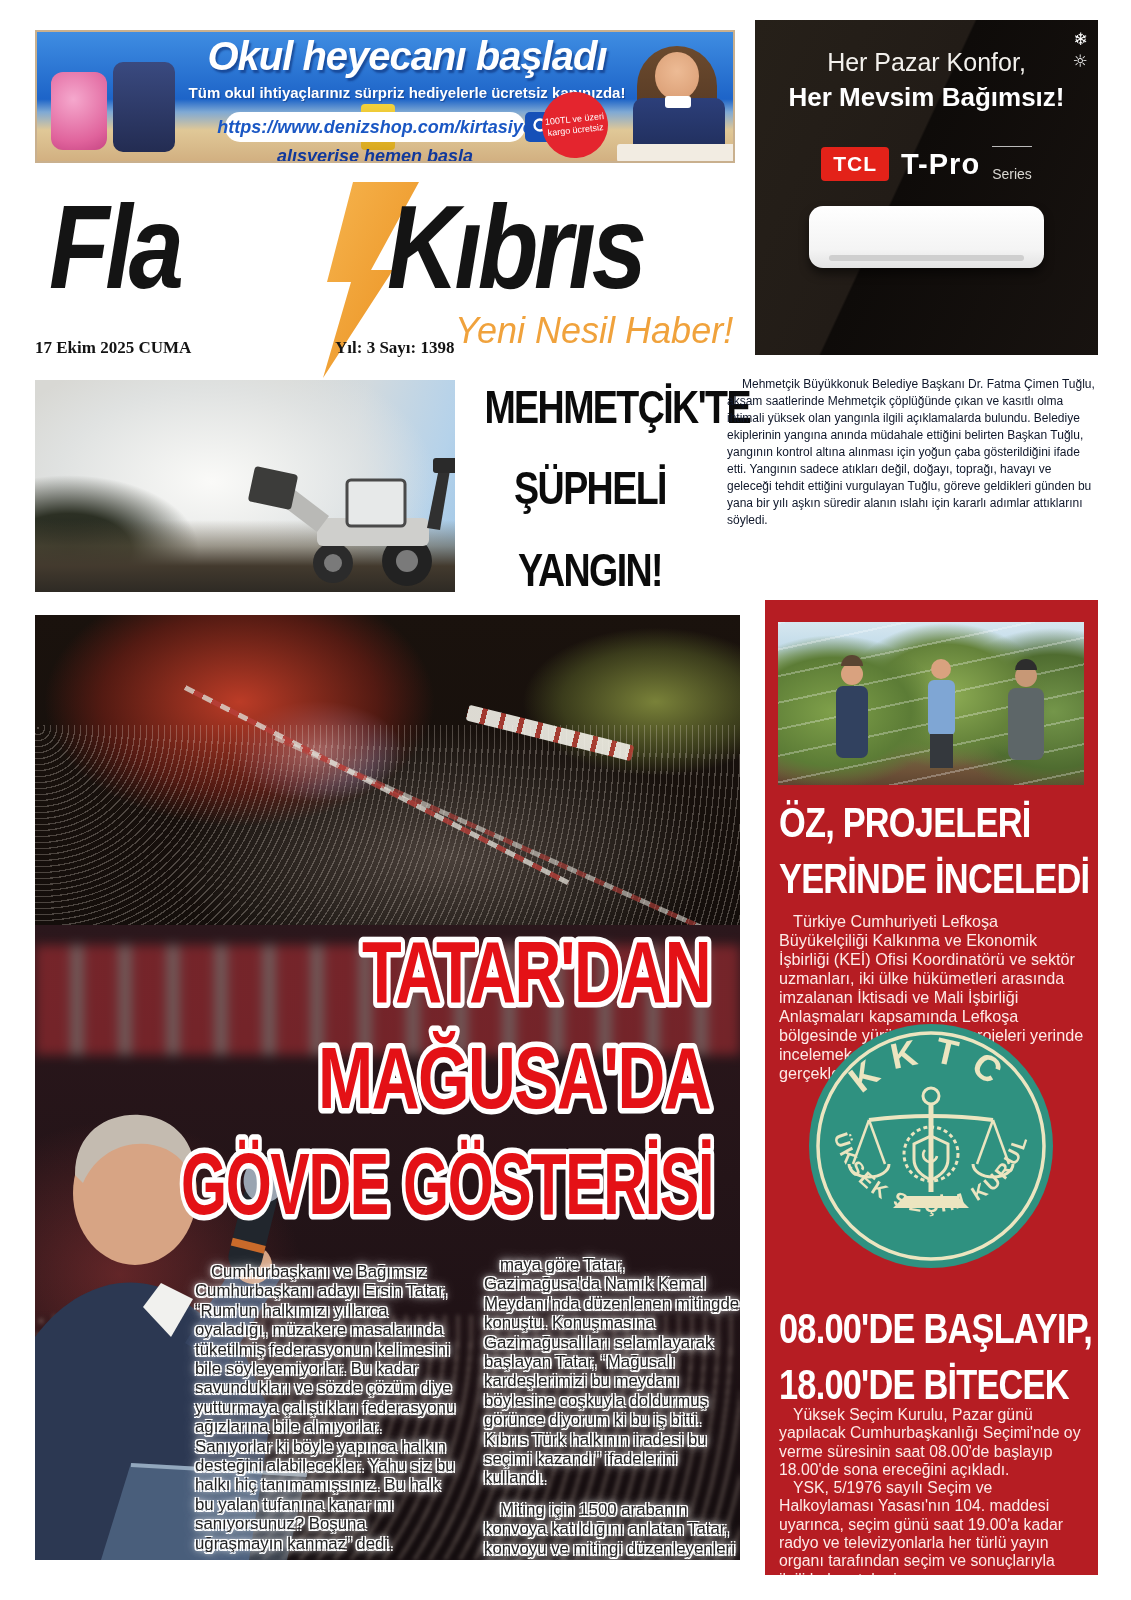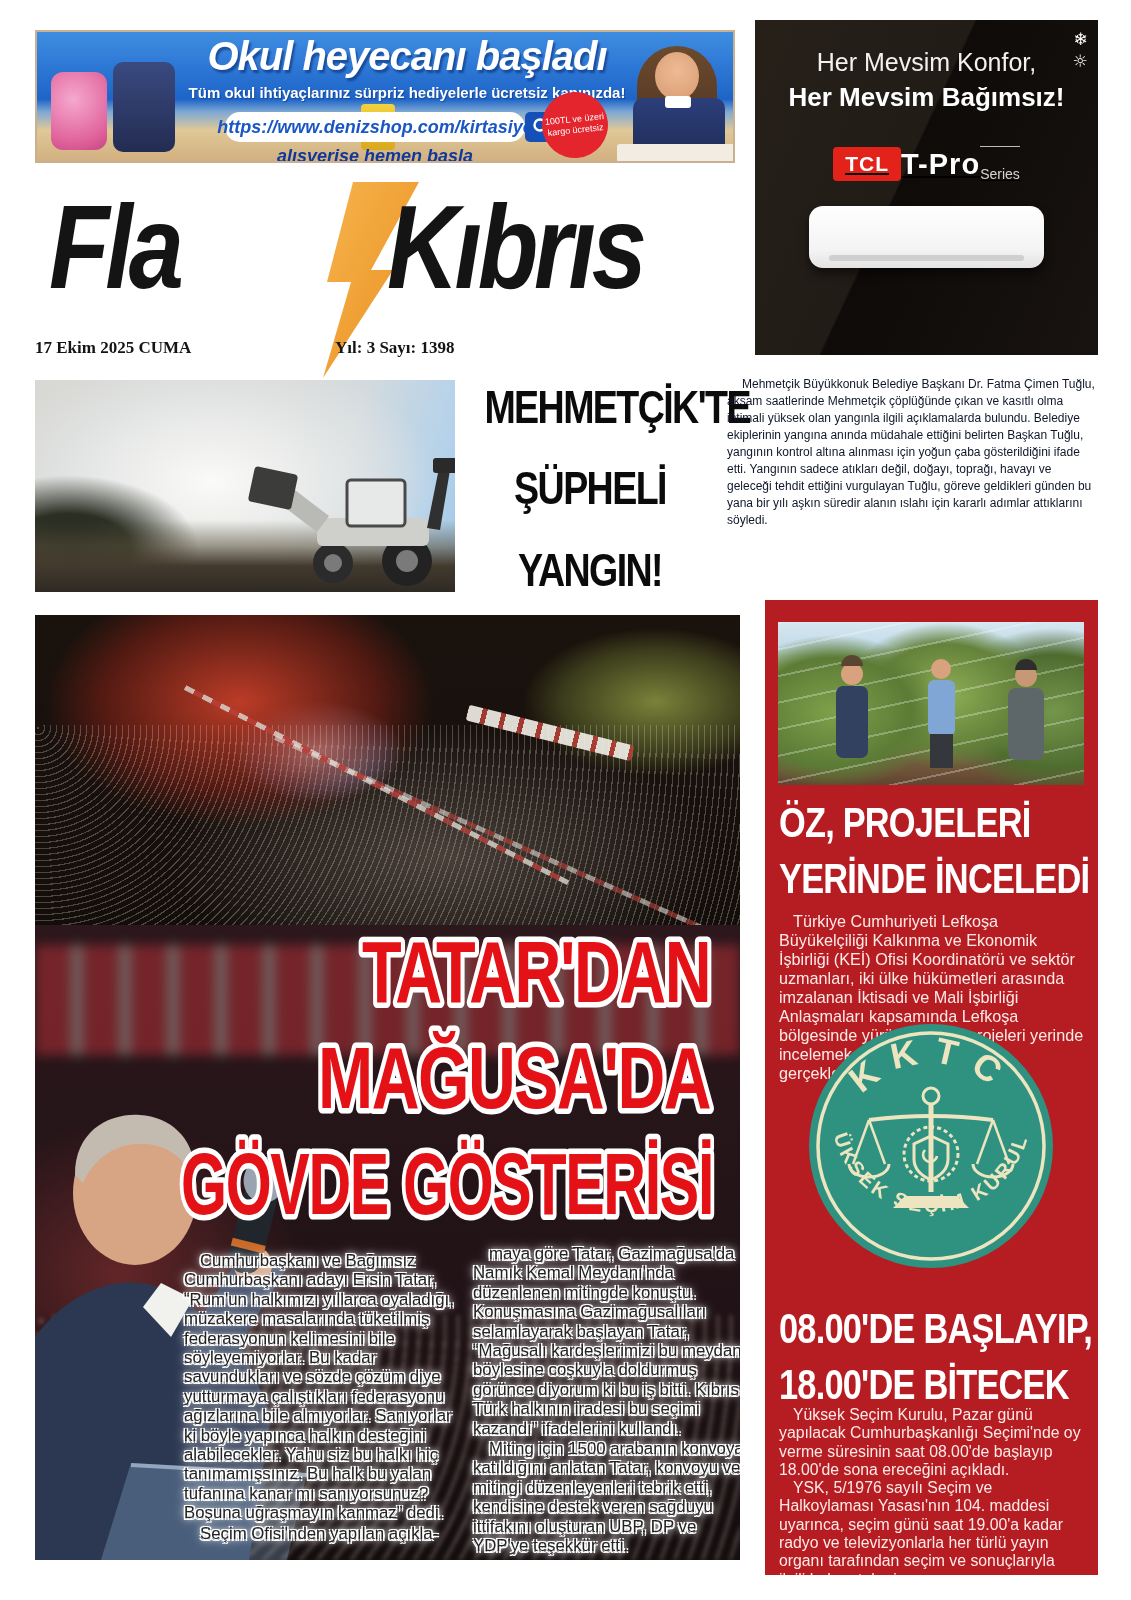--- a/index.html
+++ b/index.html
@@ -38,21 +38,21 @@
   .ba-girl-body{position:absolute;left:596px;top:66px;width:92px;height:60px;border-radius:10px;
     background:linear-gradient(180deg,#2c3f7a,#1f2c58);}
   .ba-girl-collar{position:absolute;left:628px;top:64px;width:26px;height:12px;background:#fff;border-radius:3px;}
   .ba-desk{position:absolute;left:580px;top:112px;width:125px;height:18px;background:#f2ece2;border-radius:3px;}
 
   
   .tcl-ad{position:absolute;left:755px;top:20px;width:343px;height:335px;overflow:hidden;
     background:linear-gradient(115deg,#262019 0%,#221c17 44%,#0e0b09 44.5%,#181310 100%);}
   .tcl-l1{position:absolute;left:0;top:28px;width:100%;text-align:center;color:#f3f1ed;font-size:25px;}
   .tcl-l2{position:absolute;left:0;top:62px;width:100%;text-align:center;color:#fff;font-size:26px;font-weight:bold;}
-  .tcl-logo-row{position:absolute;left:0;top:126px;width:100%;display:flex;justify-content:center;align-items:center;text-decoration:underline;}
+  .tcl-logo-row{position:absolute;left:0;top:126px;width:100%;display:flex;justify-content:center;align-items:center;gap:12px;}
   .tcl-box{background:#e32219;color:#fff;font-weight:bold;font-size:21px;padding:5px 12px;border-radius:4px;letter-spacing:1px;}
   .tcl-tpro{color:#fff;font-size:29px;font-weight:bold;letter-spacing:1px;}
   .tcl-series{color:#d9d7d2;font-size:14px;border-top:1px solid #bbb;padding-top:19px;}
   .tcl-ac{position:absolute;left:54px;top:186px;width:235px;height:62px;border-radius:14px;
     background:linear-gradient(180deg,#ffffff 0%,#f4f4f4 70%,#e3e3e3 100%);box-shadow:0 6px 10px rgba(0,0,0,.5);}
   .tcl-ac-vent{position:absolute;left:20px;bottom:7px;width:195px;height:6px;border-radius:3px;background:#cfcfcf;}
   .tcl-foot{position:absolute;left:0;bottom:14px;width:100%;text-align:center;color:#e8e6e2;font-size:11px;line-height:14px;}
   .tcl-ico{position:absolute;right:10px;top:8px;color:#fff;font-size:17px;line-height:22px;text-align:center;
     font-family:"DejaVu Sans",sans-serif;}
 
@@ -109,21 +109,21 @@
     background:
       repeating-radial-gradient(circle at 6px 6px,rgba(210,190,175,.5) 0 2.4px,rgba(0,0,0,0) 2.4px 13px),
       linear-gradient(180deg,rgba(40,26,28,.2),rgba(18,12,13,.9));}
   .tatar-fig{position:absolute;left:0;top:460px;}
   .main-headline-svg{position:absolute;left:0;top:295px;}
   .main-headline-svg text{font-family:"Liberation Sans",sans-serif;font-weight:900;
     fill:#e41116;stroke:#ffffff;stroke-width:11px;paint-order:stroke;stroke-linejoin:round;letter-spacing:-2px;}
   .mcol{position:absolute;font-size:16.8px;line-height:19.4px;color:#232323;
     text-shadow:-1.5px -1.5px 0 #fff,1.5px -1.5px 0 #fff,-1.5px 1.5px 0 #fff,1.5px 1.5px 0 #fff,
       0 0 5px #fff,0 0 9px rgba(255,255,255,.95),0 0 14px rgba(255,255,255,.8);}
-  .mcol p{margin:1px;text-indent:16px;}
+  .mcol p{margin:12px;text-indent:16px;}
   .mcol1{left:148px;top:635px;width:286px;}
   .mcol2{left:437px;top:628px;width:280px;}
 
   
   .red-block{position:absolute;left:765px;top:600px;width:333px;height:975px;background:#b61d23;overflow:hidden;}
   .green-photo{position:absolute;left:13px;top:22px;width:306px;height:163px;overflow:hidden;
     background:
       repeating-linear-gradient(168deg,rgba(255,255,255,.28) 0 2px,rgba(255,255,255,0) 2px 26px),
       radial-gradient(ellipse 130px 90px at 18% 55%,#7fa04a,#5c7c36 60%,rgba(92,124,54,0) 85%),
       radial-gradient(ellipse 120px 85px at 55% 45%,#8fae55,#64823a 60%,rgba(100,130,58,0) 85%),
@@ -161,21 +161,21 @@
         <circle cx="9" cy="9" r="5.5" fill="none" stroke="#fff" stroke-width="2.4"></circle>
         <line x1="13" y1="13" x2="17" y2="17" stroke="#fff" stroke-width="2.6"></line>
         <polygon points="15,10 22,16 18,16.6 20,21 17.6,21.6 16,17.4 13.4,20" fill="#fff" stroke="#1550b8" stroke-width="1"></polygon>
       </svg>
     </div>
     <div class="ba-cta">alışverişe hemen başla</div>
     <div class="ba-badge">100TL ve üzeri kargo ücretsiz</div>
   </div>
 
   <div class="tcl-ad">
-    <div class="tcl-l1">Her Mevsim Konfor,</div>
+    <div class="tcl-l1">Her Pazar Konfor,</div>
     <div class="tcl-l2">Her Mevsim Bağımsız!</div>
     <div class="tcl-ico">
       <div>❄</div>
       <div>☼</div>
     </div>
     <div class="tcl-logo-row">
       <span class="tcl-box">TCL</span>
       <span class="tcl-tpro">T-Pro</span>
       <span class="tcl-series">Series</span>
     </div>
@@ -191,20 +191,21 @@
         <linearGradient id="boltg" x1="0" y1="0" x2="1" y2="1">
           <stop offset="0" stop-color="#f6b44e"></stop>
             <stop offset="1" stop-color="#ea8f1e"></stop>
         </linearGradient>
       </defs>
       <polygon points="82,0 126,0 78,88 100,88 30,196 58,100 34,100 60,0" fill="url(#boltg)"></polygon>
     </svg>
     <span class="logo-part logo-kibris">Kıbrıs</span>
     <div class="mh-date">17 Ekim 2025 CUMA</div>
     <div class="mh-issue">Yıl: 3  Sayı: 1398</div>
+    <div class="mh-slogan">Yeni Nesil Haber!</div>
   </div>
 
   <div class="fire-photo">
     <div class="fp-bg"></div>
     <svg width="420" height="212" viewBox="0 0 420 212" style="position:absolute;inset:0">
       <circle cx="298" cy="183" r="20" fill="#2b2b2b"></circle>
       <circle cx="372" cy="181" r="25" fill="#222222"></circle>
       <circle cx="298" cy="183" r="9" fill="#7a7a7a"></circle>
       <circle cx="372" cy="181" r="11" fill="#7a7a7a"></circle>
       <rect x="282" y="138" width="112" height="28" rx="6" fill="#cfcfcc"></rect>

